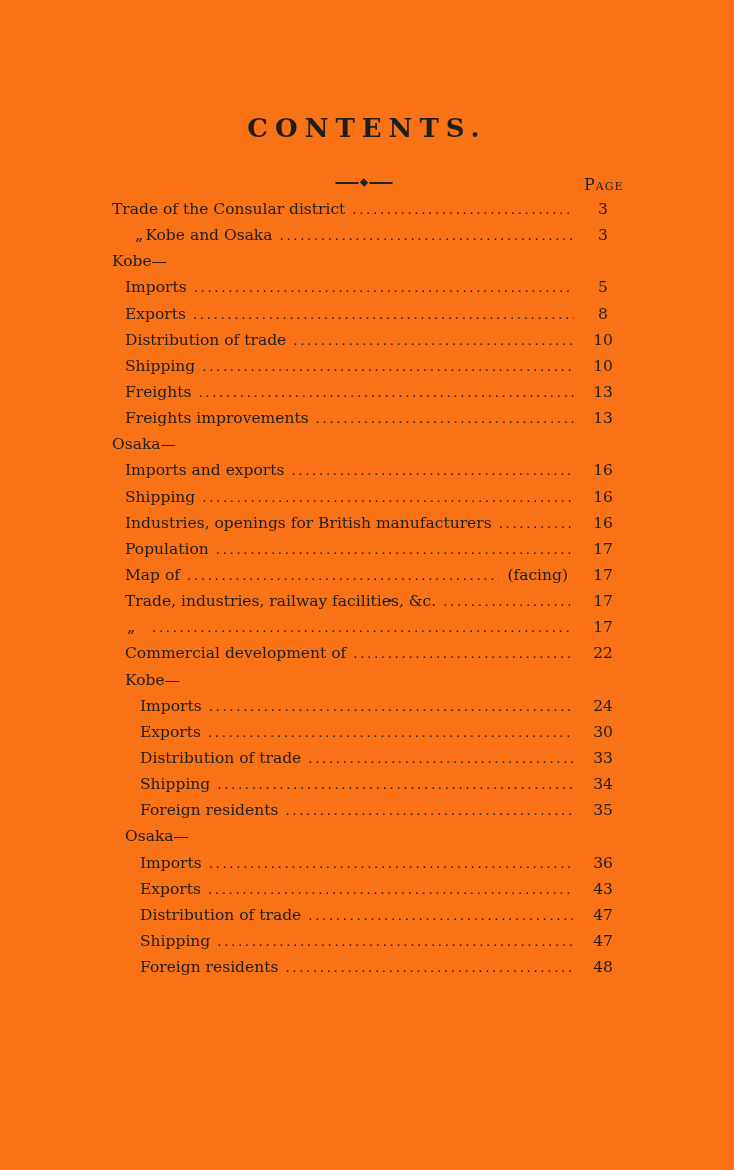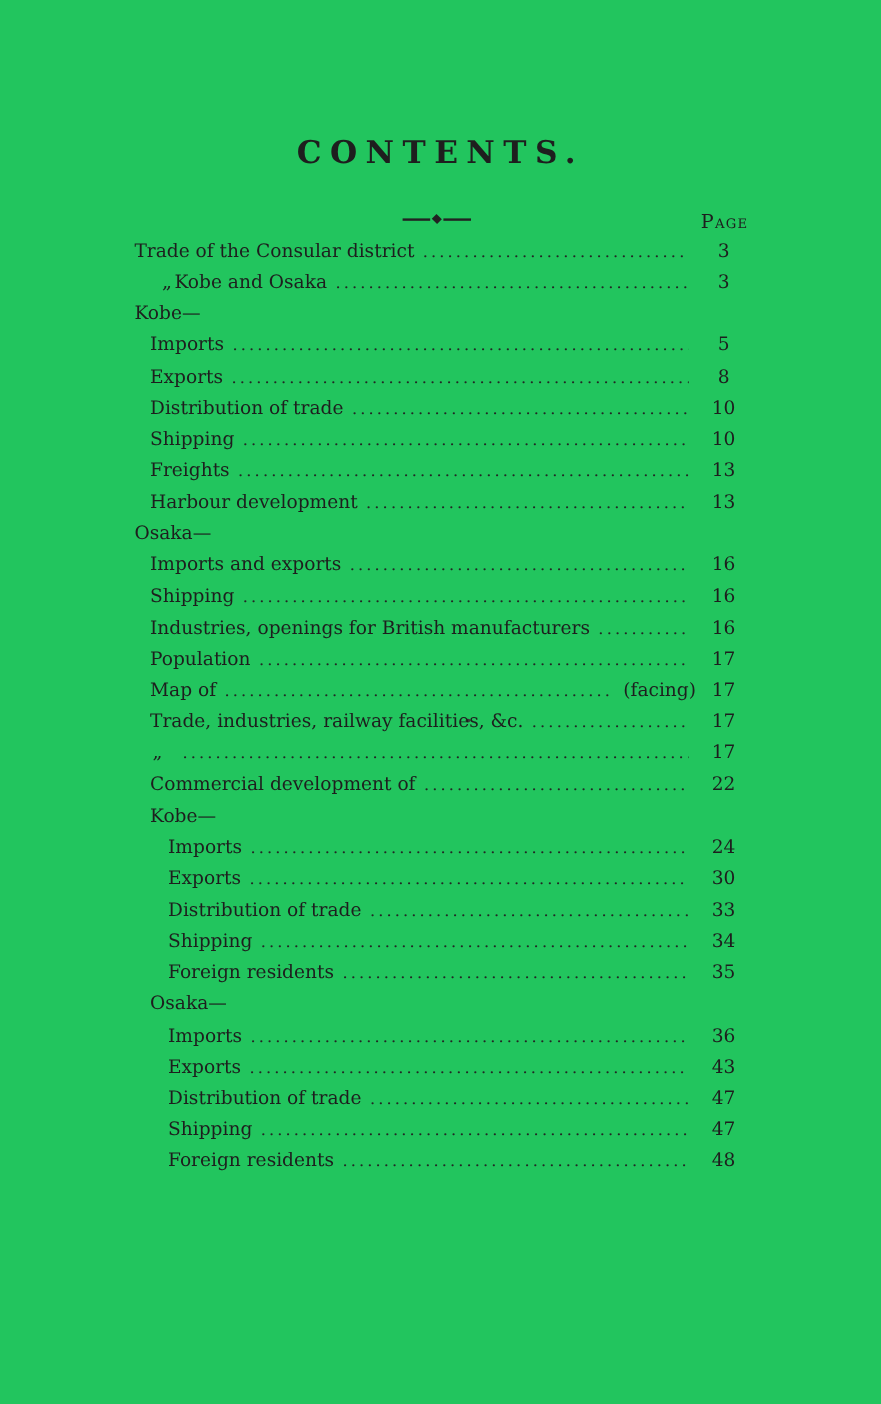--- a/index.html
+++ b/index.html
@@ -1,20 +1,20 @@
 <!DOCTYPE html>
 <html><head>
 <meta charset="utf-8">
 <style>
   html, body { margin: 0; padding: 0; background: #ffffff; }
   .page {
     position: relative;
     width: 734px;
     height: 1170px;
-    background: #22c55e;
+    background: #f97316;
     font-family: "DejaVu Serif", "Liberation Serif", serif;
     color: #1e1e1e;
     overflow: hidden;
   }
   .title {
     position: absolute;
     top: 113px;
     left: 0;
     width: 734px;
     text-align: center;
@@ -71,21 +71,21 @@
     white-space: nowrap;
     margin: 0 8px 0 7px;
     min-width: 10px;
   }
   .leader::after {
     content: "........................................................................................................................................";
     font-size: 13.5px;
     letter-spacing: 2.6px;
     color: #242424;
   }
-  .suffix { white-space: nowrap; margin-right: 2px; }
+  .suffix { white-space: nowrap; margin-right: 14px; }
   .pagenum {
     flex: 0 0 auto;
     width: 42px;
     text-align: center;
     font-size: 15.5px;
   }
   .speck {
     position: absolute;
     left: 388px;
     top: 599px;
@@ -155,21 +155,21 @@
       <span class="pagenum">10</span>
     </div>
 
     <div class="row lvl1">
       <span class="label">Freights</span>
       <span class="leader"></span>
       <span class="pagenum">13</span>
     </div>
 
     <div class="row lvl1">
-      <span class="label">Harbour development</span>
+      <span class="label">Freights improvements</span>
       <span class="leader"></span>
       <span class="pagenum">13</span>
     </div>
 
 
     <div class="row lvl0">
       <span class="label">Osaka—</span>
     </div>
 
     <div class="row lvl1">

